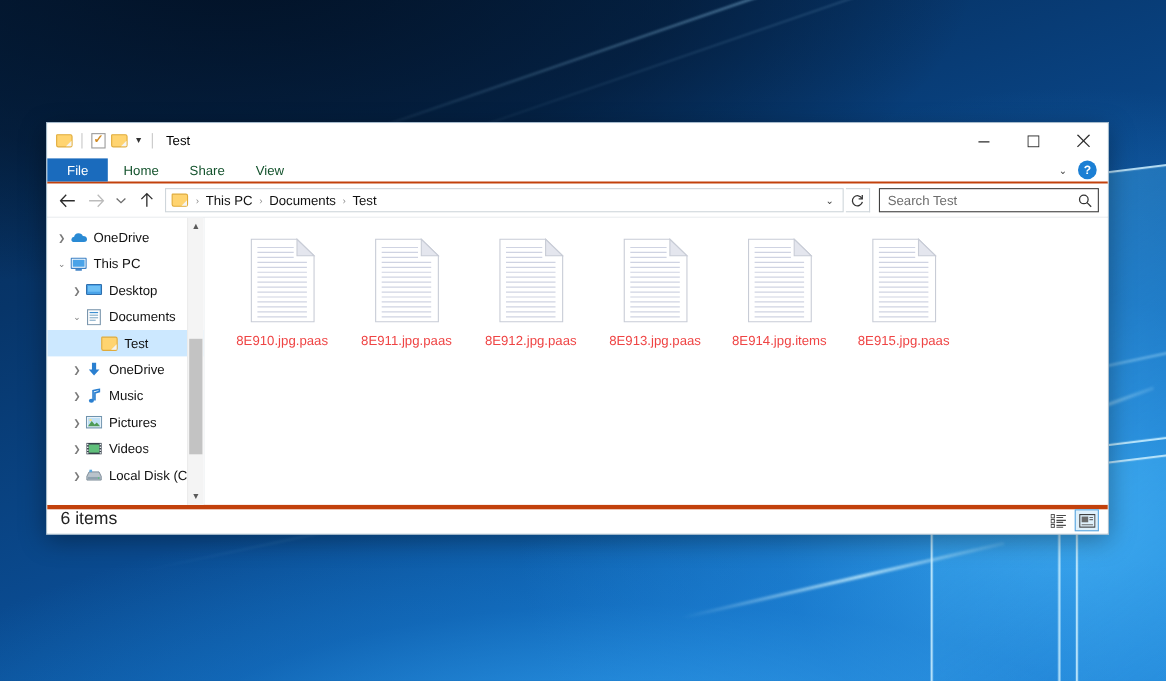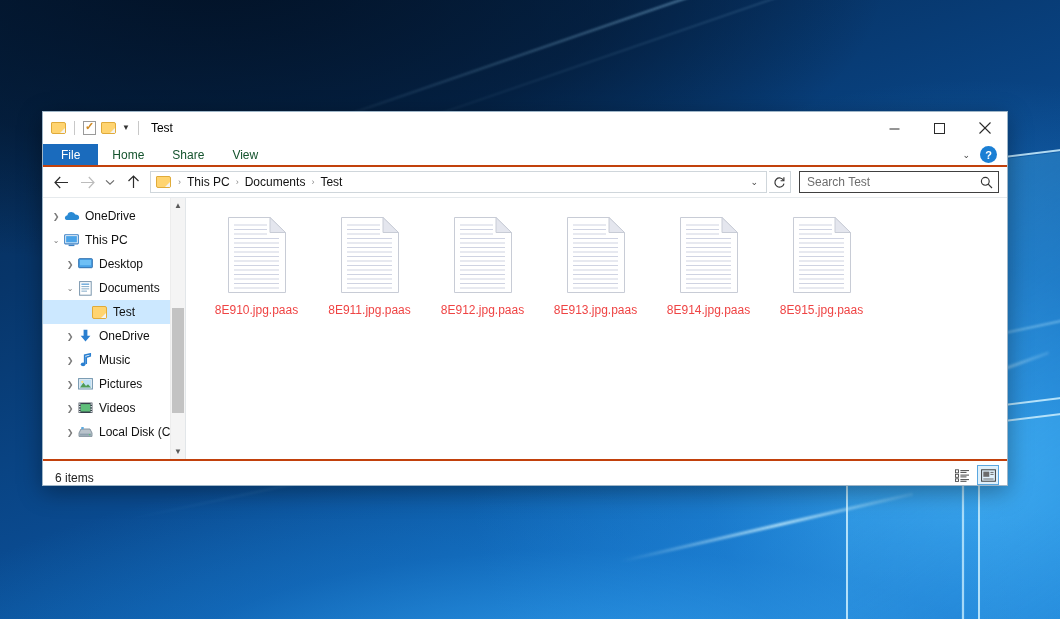--- a/index.html
+++ b/index.html
@@ -321,26 +321,26 @@
     font-size: 12px;
     color: #ef4444;
     text-align: center;
     white-space: nowrap;
   }
 
   
   .statusbar {
     height: 26px;
     flex: 0 0 auto;
-    border-top: 2px solid #c2410c;
+    border-top: 4px solid #c2410c;
     display: flex;
-    align-items: flex-end;
+    align-items: flex-start;
     padding: 0 8px 0 12px;
     background: #fff;
-    font-size: 12px;
+    font-size: 16px;
     color: #222;
   }
   .status-views { margin-left: auto; display: flex; align-items: center; gap: 4px; }
   .viewbtn {
     width: 22px; height: 20px;
     display: flex; align-items: center; justify-content: center;
   }
   .viewbtn.active {
     border: 1px solid #5aa7e0;
     background: #dff0fb;
@@ -724,21 +724,21 @@
                 <line x1="8" y1="45" x2="53" y2="45"></line>
                   <line x1="8" y1="49.5" x2="53" y2="49.5"></line>
                 <line x1="8" y1="54" x2="53" y2="54"></line>
                   <line x1="8" y1="58.5" x2="53" y2="58.5"></line>
                 <line x1="8" y1="63" x2="53" y2="63"></line>
                   <line x1="8" y1="67.5" x2="53" y2="67.5"></line>
                 <line x1="8" y1="72" x2="53" y2="72"></line>
               </g>
             </svg>
           </div>
-          <div class="doc-label">8E914.jpg.paas</div>
+          <div class="doc-label">8E914.jpg.items</div>
         </div>
 
         <div class="file-item">
           <div class="doc-icon">
             <svg width="62" height="78" viewBox="0 0 62 78">
               <path d="M2.5 1.5 H44 L59.5 16.5 V76.5 H2.5 Z" fill="#ffffff" stroke="#c8ccd6" stroke-width="1"></path>
               <path d="M44 1.5 L59.5 16.5 H44 Z" fill="#e4e6ee" stroke="#c8ccd6" stroke-width="1"></path>
               <g stroke="#cfd3e2" stroke-width="1.1">
                 <line x1="8" y1="9" x2="41" y2="9"></line>
                   <line x1="8" y1="13.5" x2="41" y2="13.5"></line>

